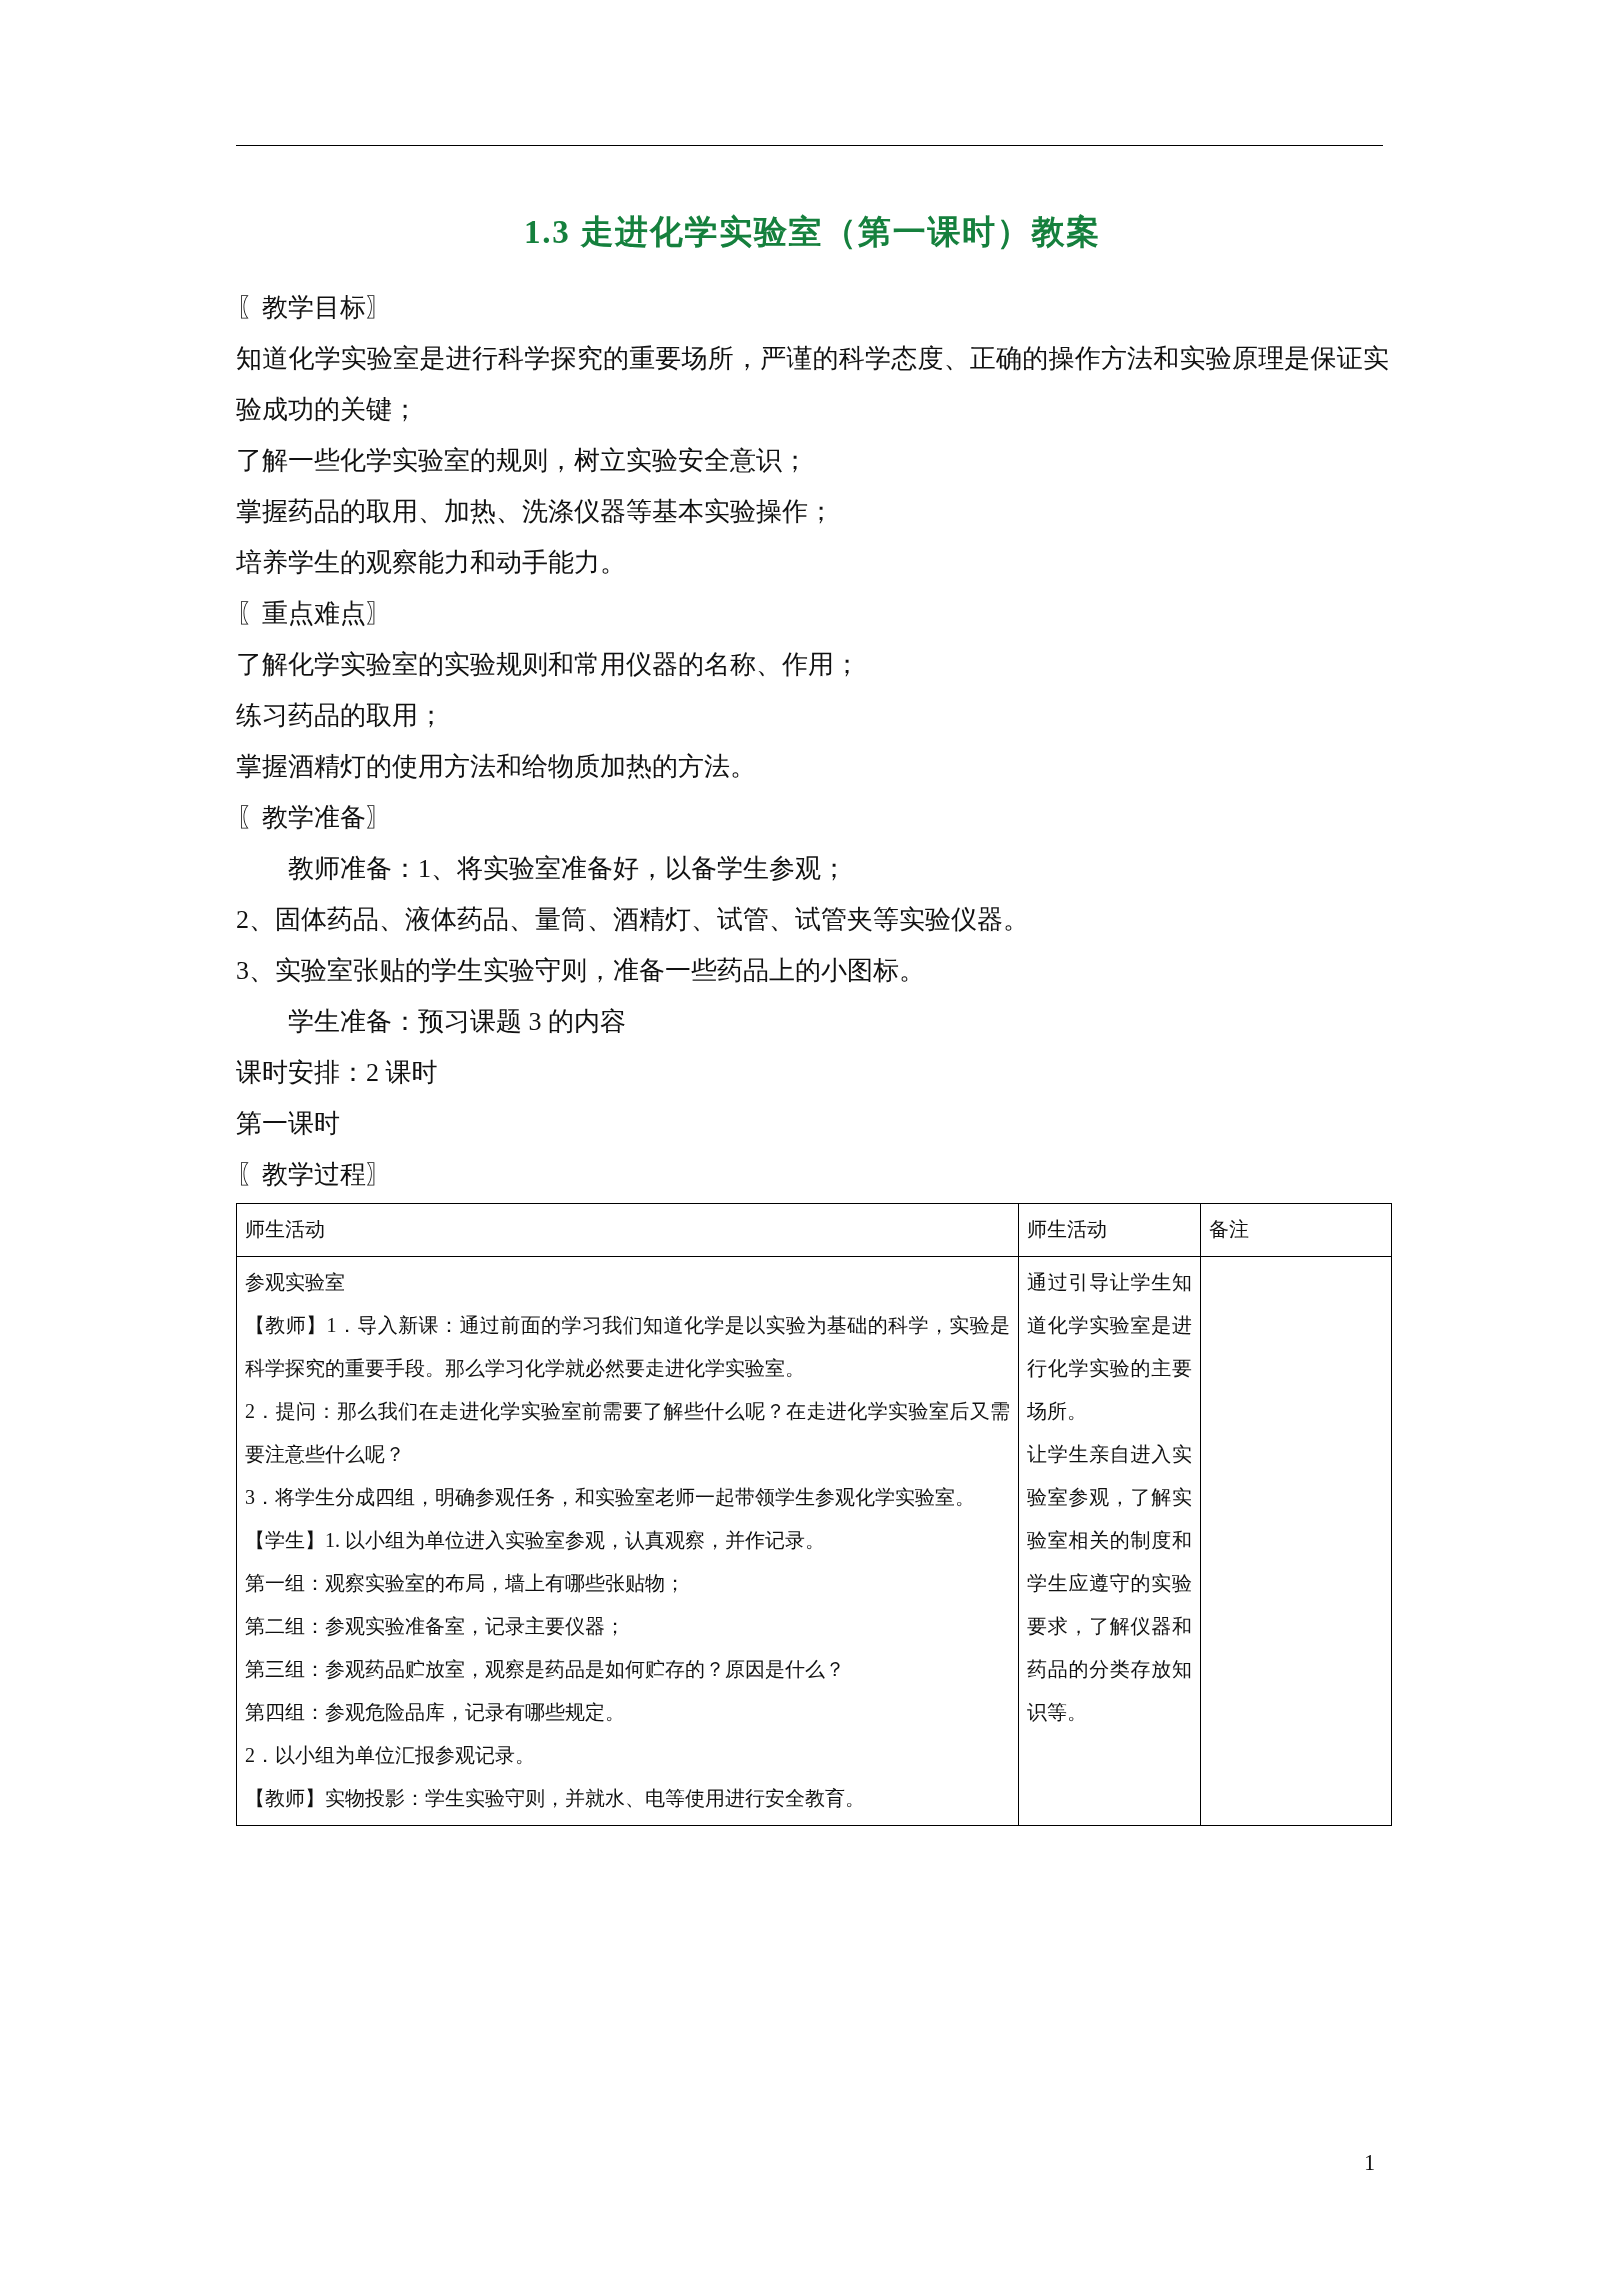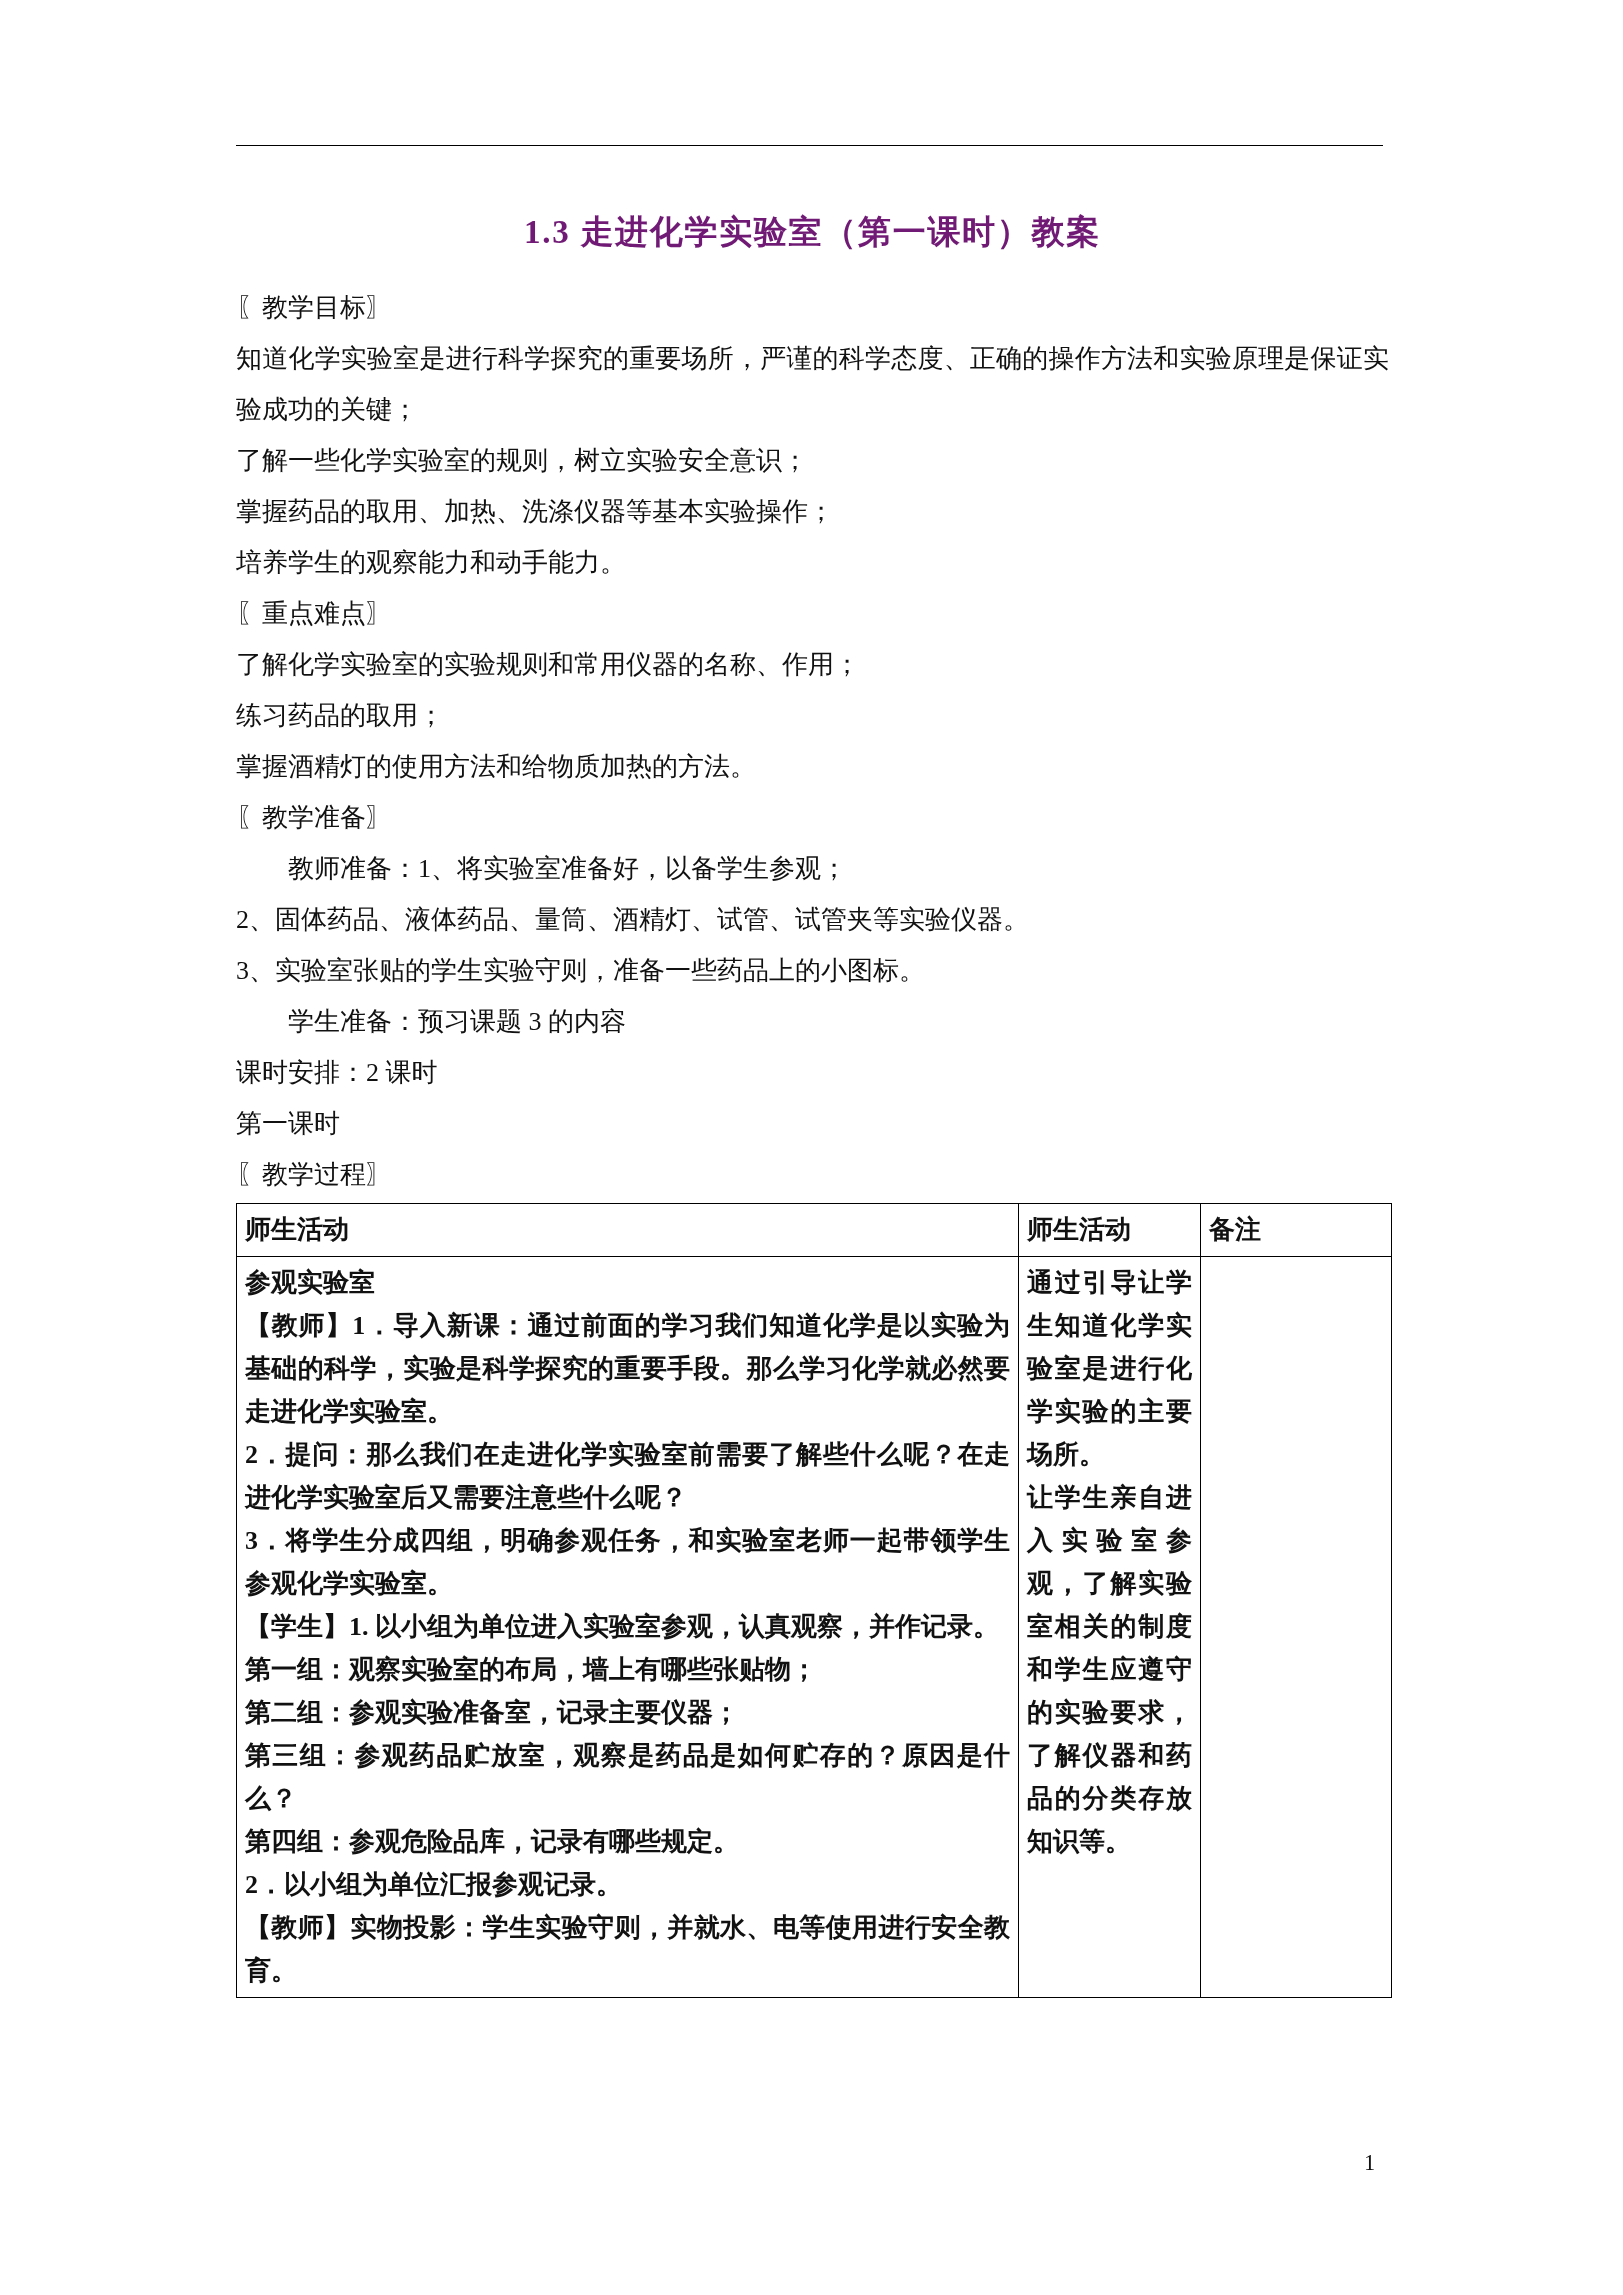--- a/index.html
+++ b/index.html
@@ -47,22 +47,22 @@
   .plan-table {
     margin-top: 3.4px;
     width: 1155px;
     table-layout: fixed;
     border-collapse: collapse;
   }
   .plan-table th,
   .plan-table td {
     border: 1.1px solid #000000;
     vertical-align: top;
-    font-weight: bold;
-    font-size: 26px;
+    font-weight: normal;
+    font-size: 20px;
     line-height: 43px;
     padding: 4.5px 7.9px;
   }
   .plan-table th {
     text-align: left;
     height: 35px;
   }
   .cell {
     text-align: justify;
     white-space: pre-line;
@@ -81,21 +81,21 @@
 </style>
 </head>
 <body>
 
 <div class="page">
 
   <div class="top-rule"></div>
 
   <div class="content">
 
-    <h1 class="title" style="color: #701a75;">1.3 走进化学实验室（第一课时）教案</h1>
+    <h1 class="title" style="color: #15803d;">1.3 走进化学实验室（第一课时）教案</h1>
 
     <div class="intro">〖教学目标〗
 知道化学实验室是进行科学探究的重要场所，严谨的科学态度、正确的操作方法和实验原理是保证实验成功的关键；
 了解一些化学实验室的规则，树立实验安全意识；
 掌握药品的取用、加热、洗涤仪器等基本实验操作；
 培养学生的观察能力和动手能力。
 〖重点难点〗
 了解化学实验室的实验规则和常用仪器的名称、作用；
 练习药品的取用；
 掌握酒精灯的使用方法和给物质加热的方法。

